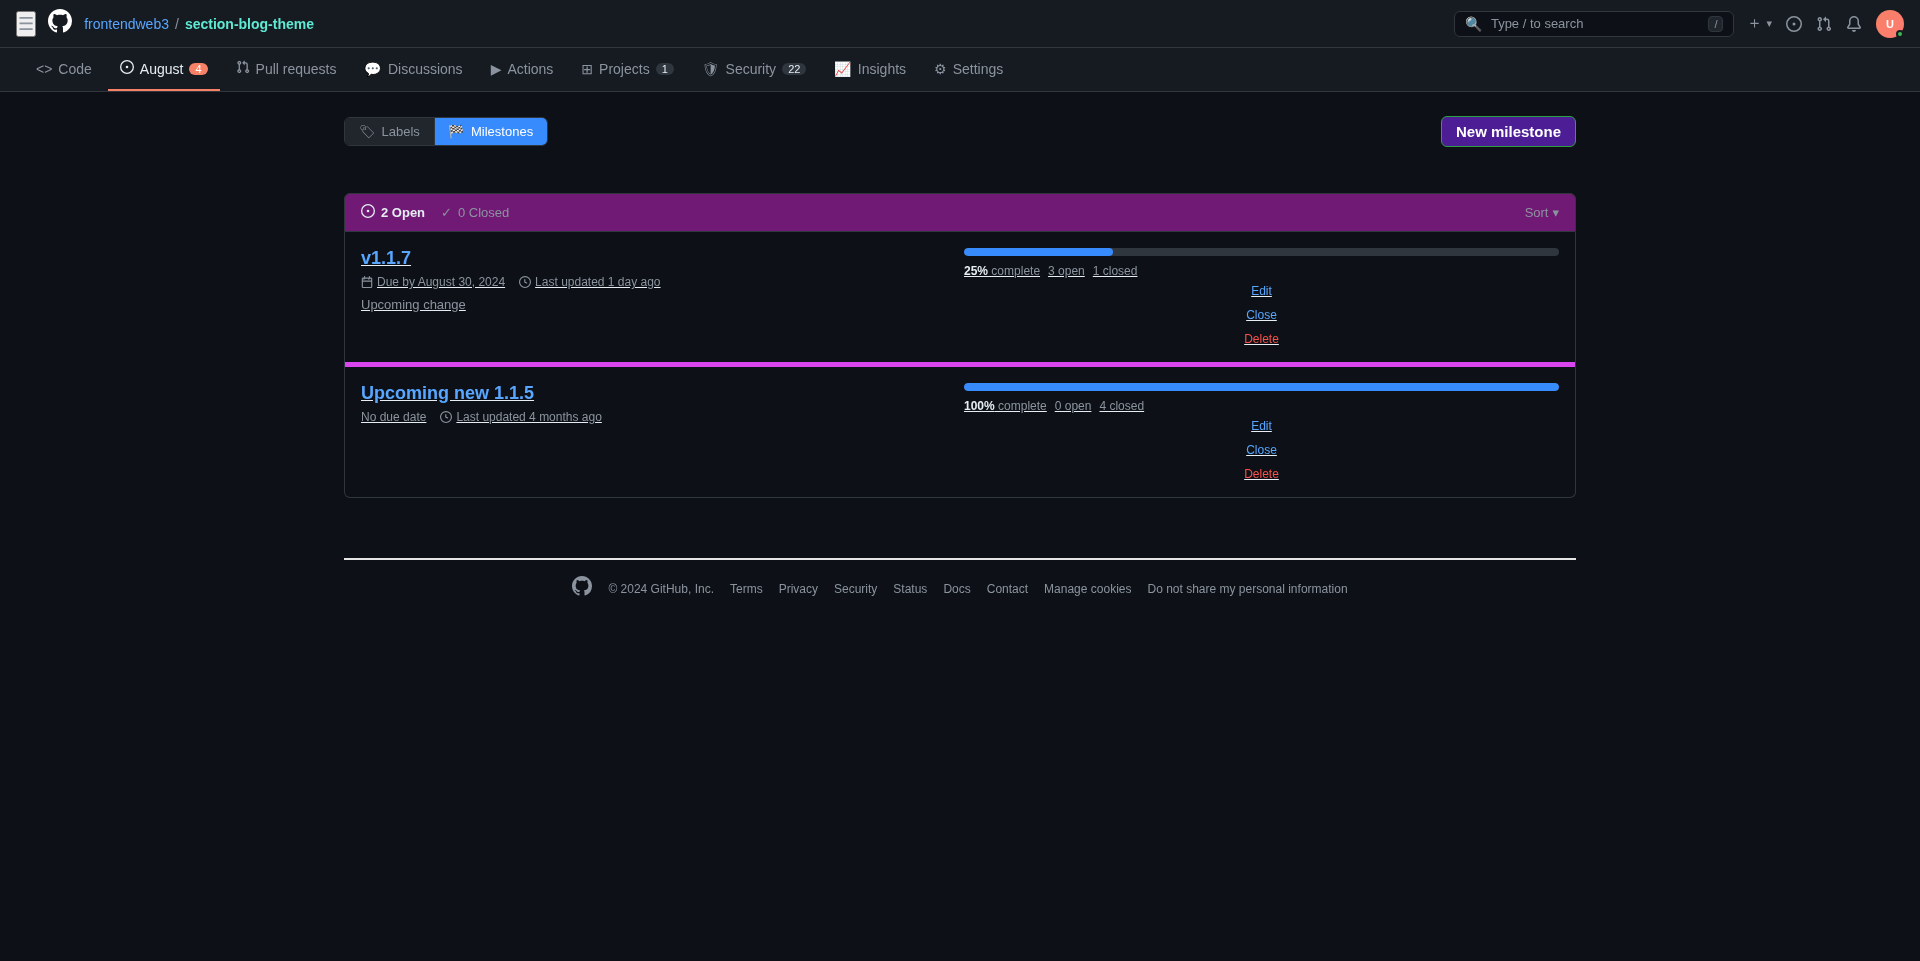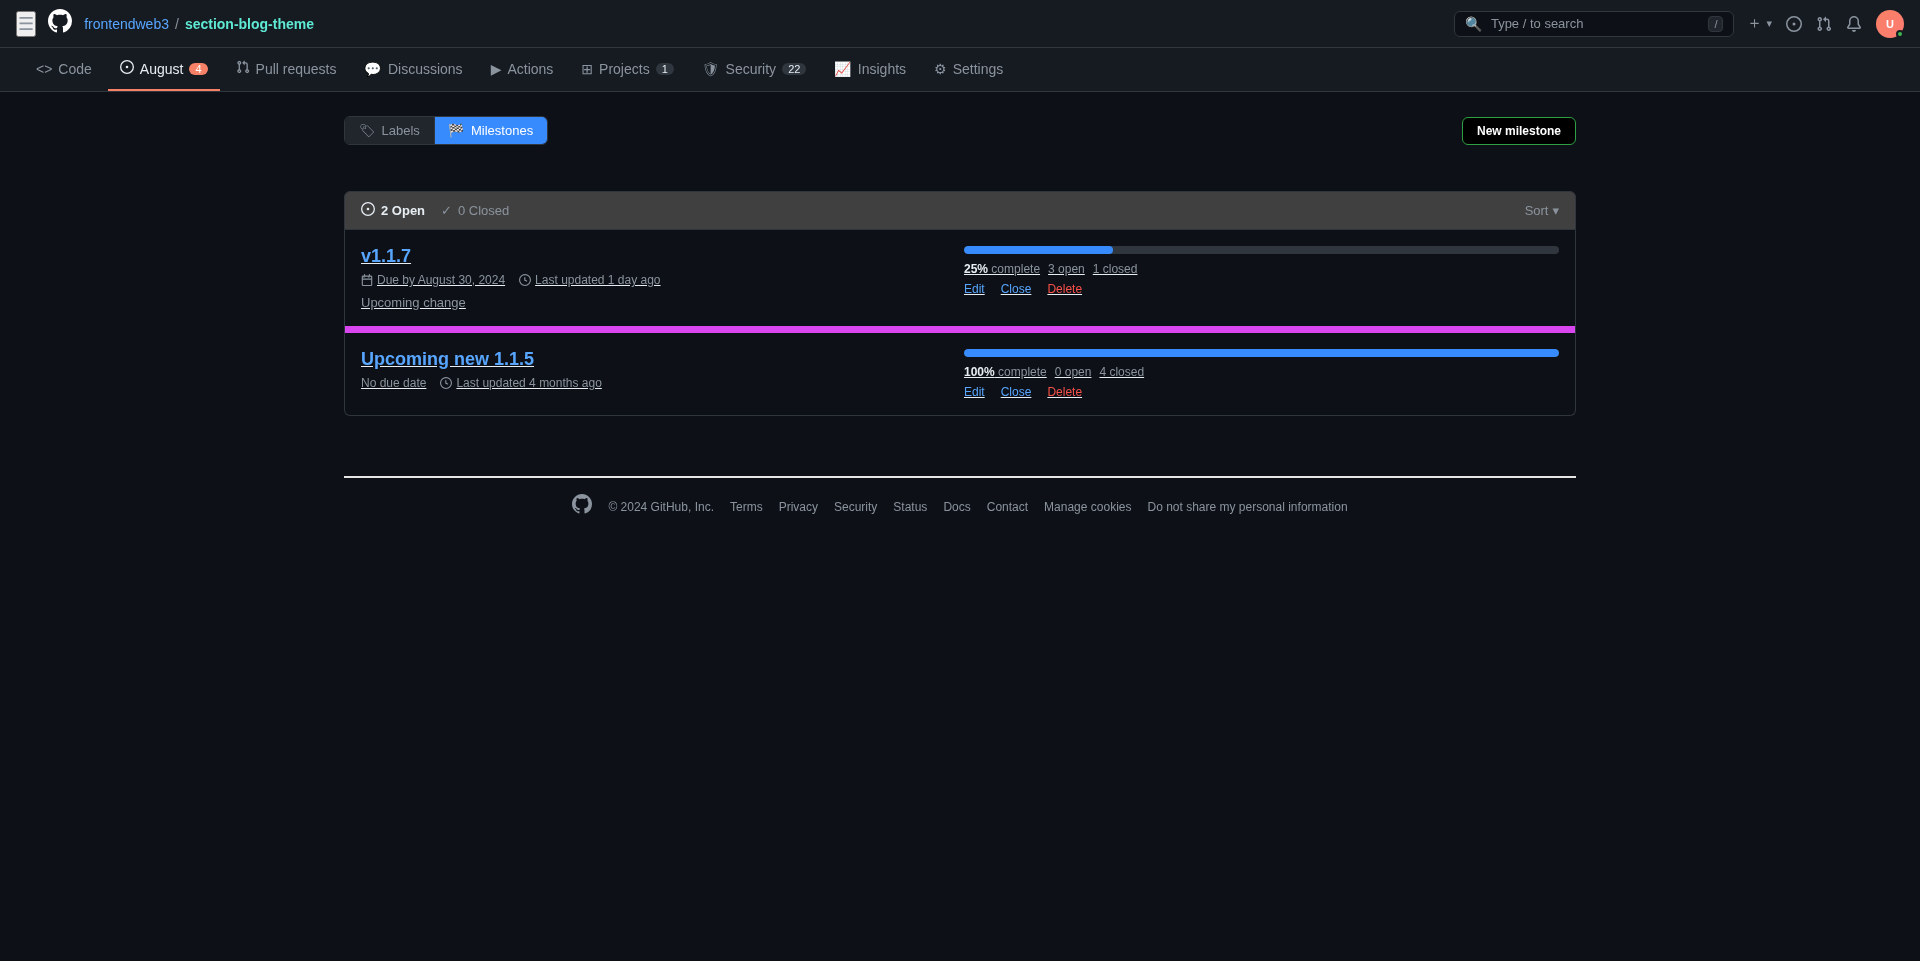--- a/index.html
+++ b/index.html
@@ -179,36 +179,36 @@
       border-right: 1px solid #30363d;
       text-decoration: none;
     }
     .filter-btn:last-child { border-right: none; }
     .filter-btn.active {
       background: #388bfd;
       color: #fff;
     }
 
     .new-milestone-btn {
-      background: #000000;
+      background: #4c1d95;
       color: #fff;
       border: 1px solid #2ea043;
       border-radius: 6px;
       padding: 6px 14px;
-      font-size: 12px;
+      font-size: 15px;
       font-weight: 600;
       cursor: pointer;
     }
 
     
     .milestone-tabs {
       display: flex;
       align-items: center;
       justify-content: space-between;
-      background: #404040;
+      background: #701a75;
       border: 1px solid #30363d;
       border-radius: 6px 6px 0 0;
       padding: 10px 16px;
       margin-top: 46px;
     }
     .milestone-tabs-left {
       display: flex;
       gap: 16px;
       align-items: center;
     }
@@ -235,21 +235,21 @@
     }
 
     
     .milestone-list {
       border: 1px solid #30363d;
       border-top: none;
       border-radius: 0 0 6px 6px;
       text-decoration: underline;
     }
     .milestone-item {
-      border-top: 7px solid #d946ef;
+      border-top: 5px solid #d946ef;
       padding: 16px 16px;
       display: grid;
       grid-template-columns: 1fr 1fr;
       gap: 8px;
       align-items: start;
     }
     .milestone-item:first-child { border-top: none; }
 
     .milestone-left {}
     .milestone-title {
@@ -300,22 +300,23 @@
       font-size: 12px;
       color: #8b949e;
       margin-bottom: 6px;
     }
     .milestone-stats strong {
       color: #e6edf3;
     }
     .milestone-actions {
       display: flex;
       align-items: center;
-      gap: 16px;
+      gap: 10px;
       margin-top: 4px;
+      flex-direction: column;
     }
     .action-link {
       color: #58a6ff;
       font-size: 12px;
       cursor: pointer;
       text-decoration: none;
     }
     .action-link.danger {
       color: #f85149;
     }

